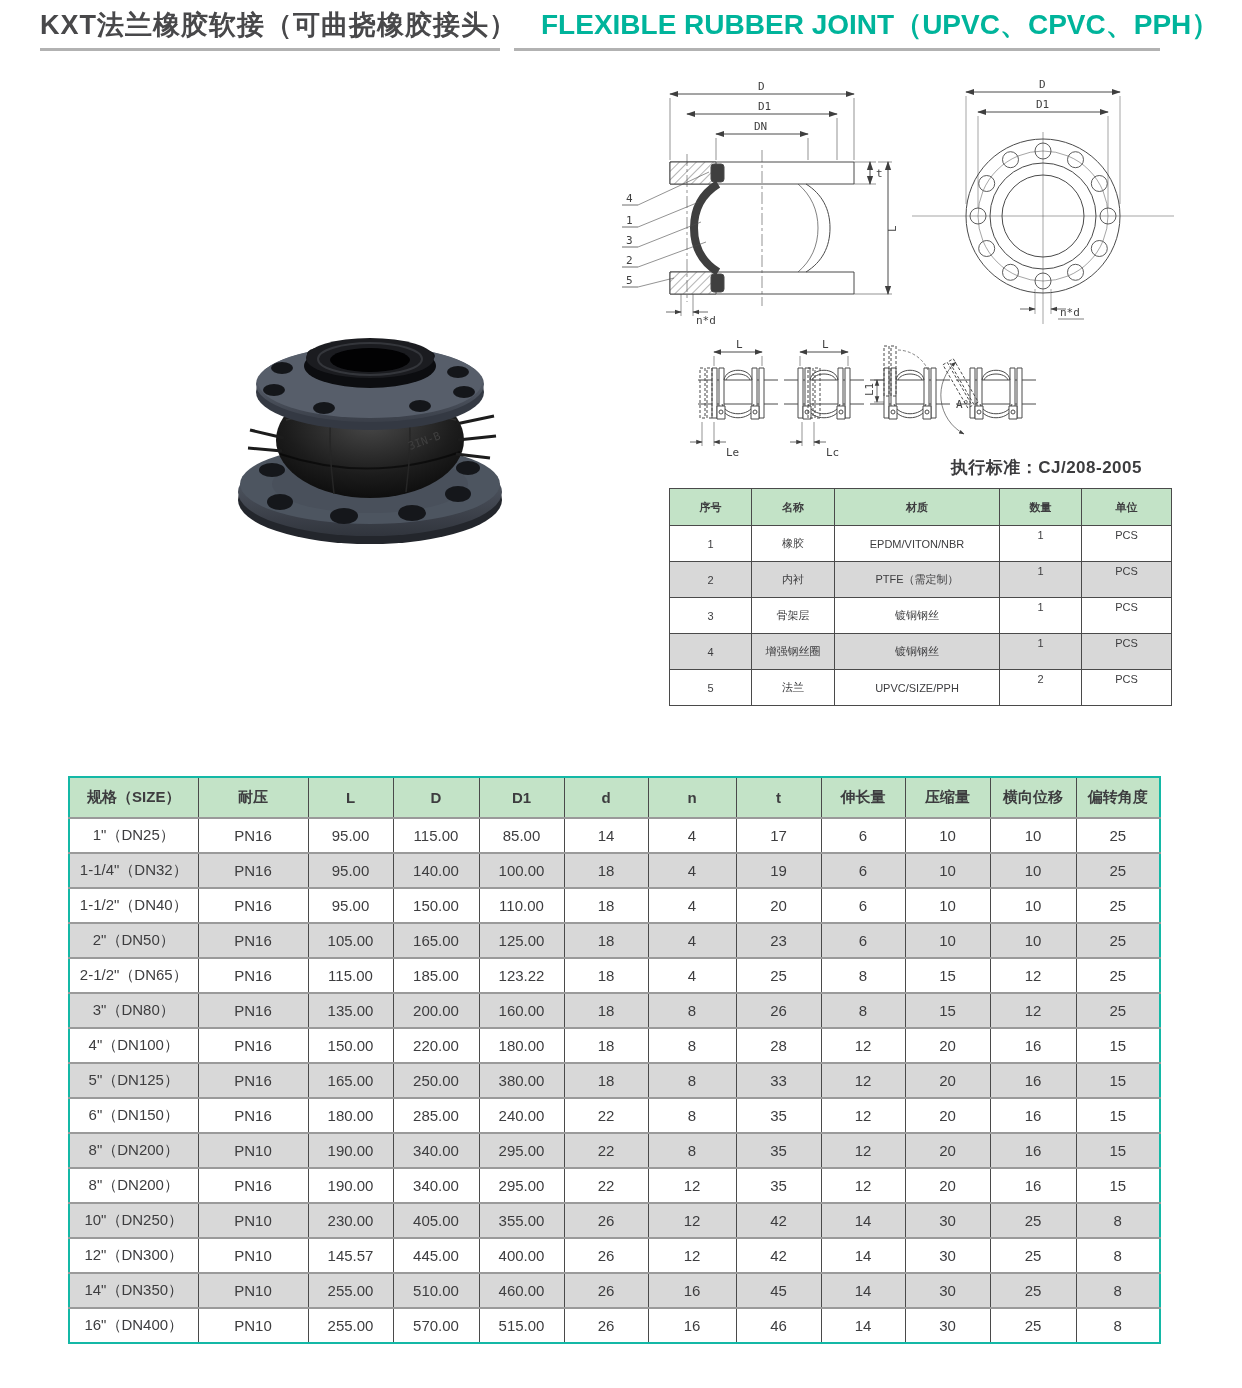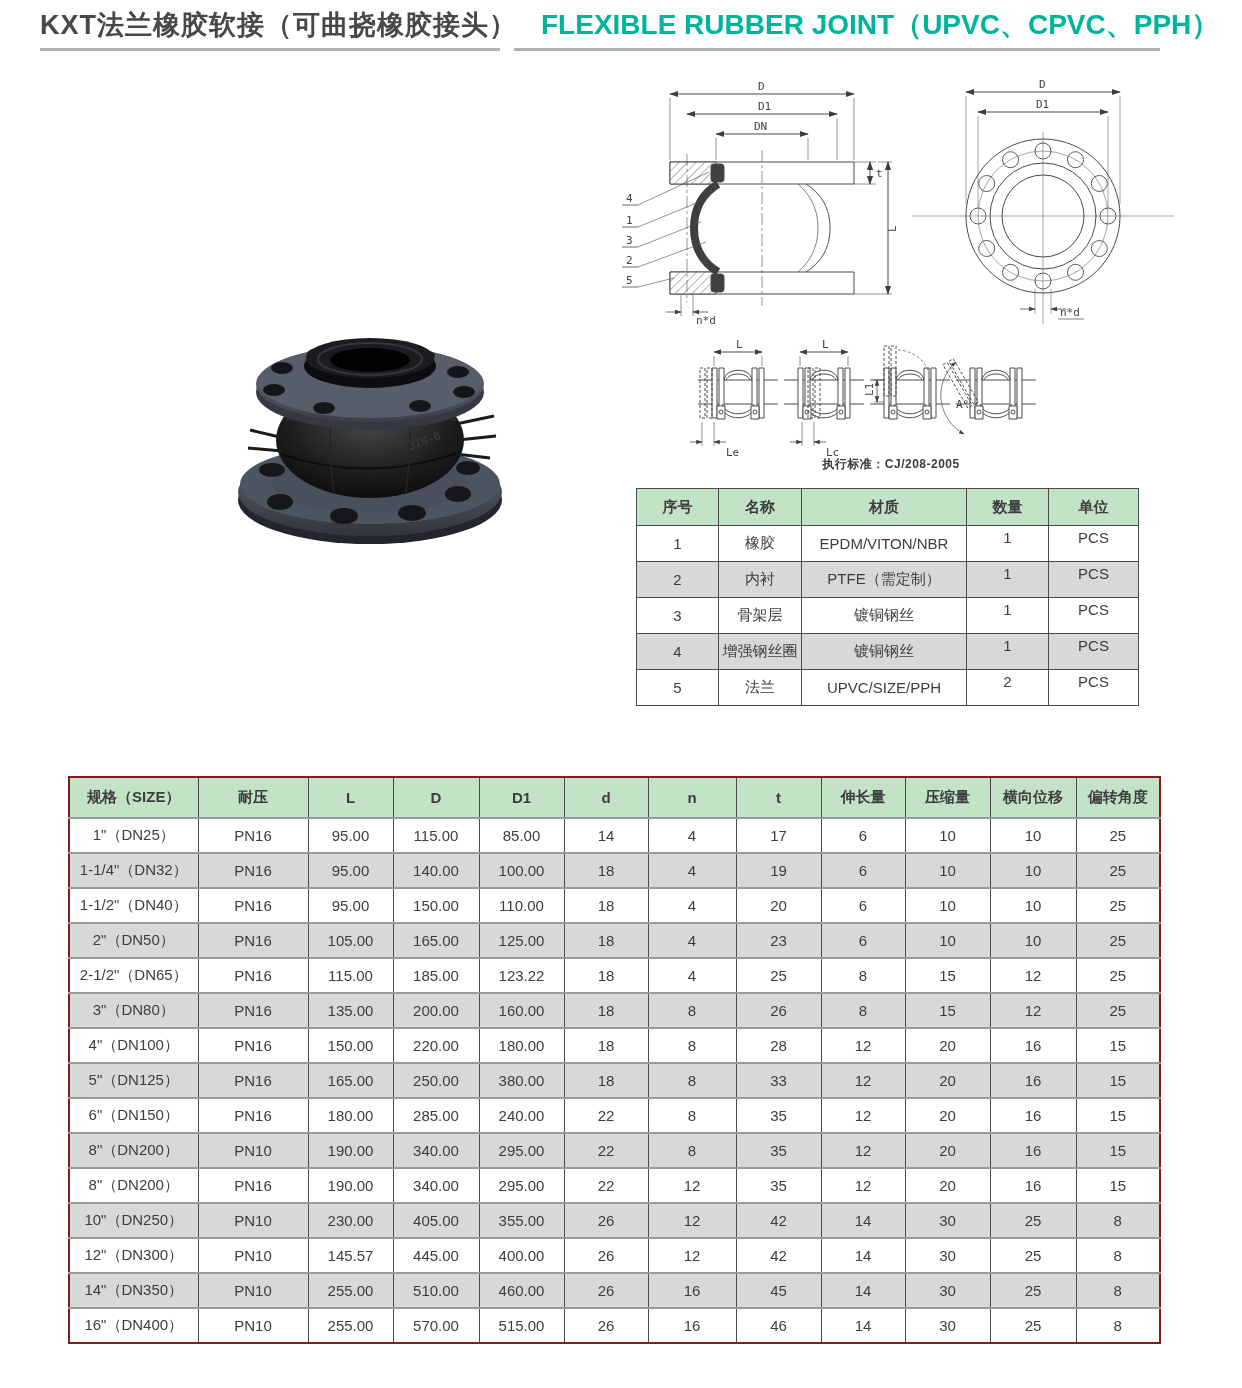--- a/index.html
+++ b/index.html
@@ -17,31 +17,31 @@
     overflow:hidden;
   }
   
   .title-row{position:absolute;left:40px;top:6px;display:flex;gap:24px;align-items:center;white-space:nowrap;}
   .title-cn{font-size:27px;font-weight:bold;color:#48484a;letter-spacing:1px;}
   .title-en{font-size:28px;font-weight:bold;color:var(--teal);letter-spacing:0px;}
   .rule{position:absolute;top:48px;height:3px;background:#b2b2b2;}
   .rule.seg1{left:40px;width:460px;}
   .rule.seg2{left:514px;width:646px;}
   
-  .std-note{position:absolute;left:640px;top:456px;width:502px;text-align:center;
-    font-size:12px;font-weight:bold;color:#3c3c3e;letter-spacing:.5px;}
+  .std-note{position:absolute;left:640px;top:456px;width:502px;text-align:right;
+    font-size:17px;font-weight:bold;color:#3c3c3e;letter-spacing:.5px;}
   
   table{border-collapse:collapse;table-layout:fixed;}
   th,td{padding:0;text-align:center;overflow:hidden;white-space:nowrap;}
-  .parts-table{position:absolute;left:636px;top:488px;width:502px;font-size:15px;}
+  .parts-table{position:absolute;left:669px;top:488px;width:502px;font-size:11px;}
   .parts-table th{background:var(--green);font-weight:bold;height:37px;border:1px solid var(--line);}
   .parts-table td{border:1px solid var(--line);height:36px;}
   .parts-table tbody tr:nth-child(even) td{background:var(--gray-row);}
   .parts-table td:nth-child(4),.parts-table td:nth-child(5){vertical-align:top;padding-top:3px;}
-  .spec-table{position:absolute;left:68px;top:776px;width:1091px;font-size:15px;border:2px solid #7f1d1d;}
+  .spec-table{position:absolute;left:68px;top:776px;width:1091px;font-size:15px;border:2px solid #14b8a6;}
   .spec-table th{background:var(--green);font-weight:bold;height:41px;border:1px solid var(--line);}
   .spec-table td{height:35px;border-left:1px solid var(--line);border-right:1px solid var(--line);
     border-top:2px solid #9a9a9a;}
   .spec-table tbody tr:nth-child(even) td{background:var(--gray-row);}
   
   .drawing{position:absolute;}
   .drawing text{font-family:"DejaVu Sans Mono","Liberation Mono",monospace;font-size:11px;fill:#3f3f3f;}
   svg *{vector-effect:non-scaling-stroke;}
 </style>
 </head>

